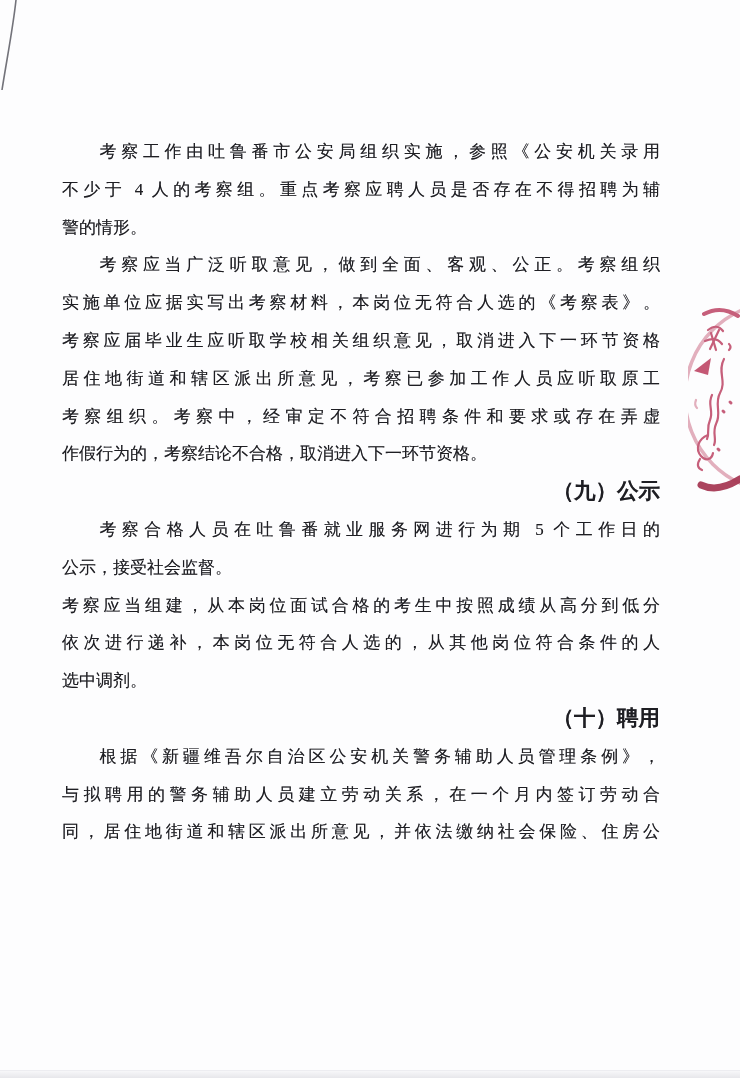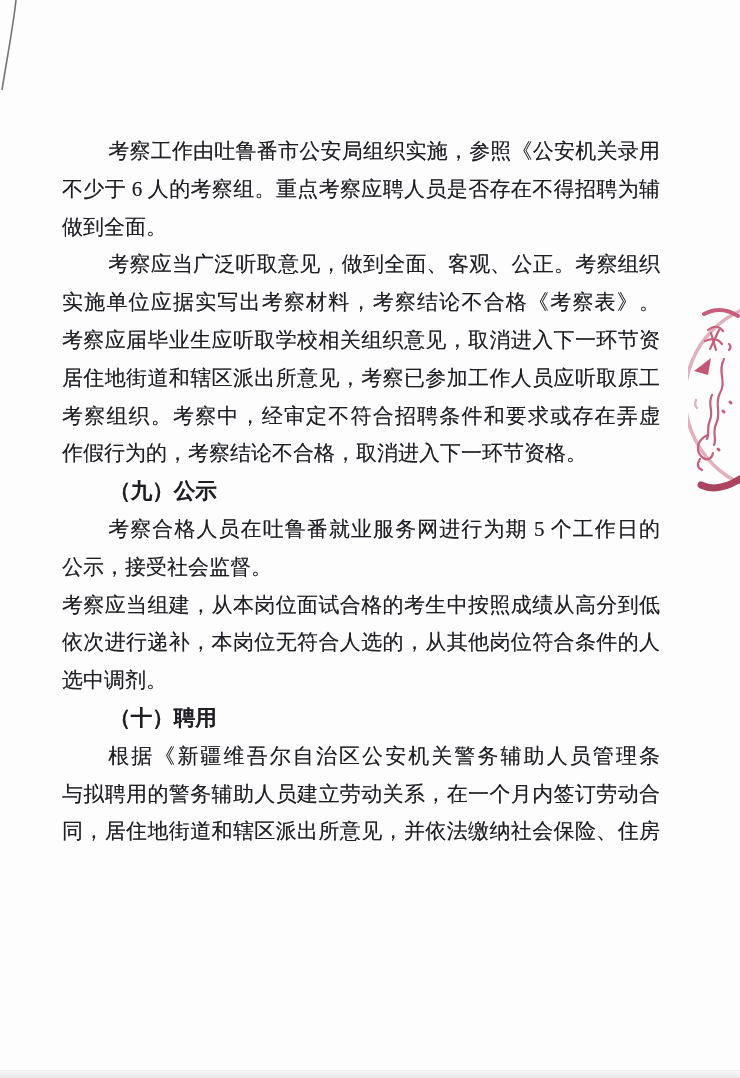--- a/index.html
+++ b/index.html
@@ -21,39 +21,40 @@
     position: absolute;
     left: 62px;
     top: 133px;
     width: 598px;
     color: #1e1e23;
     text-shadow: 0 0 0.5px rgba(30,30,35,0.55);
   }
   .line {
     height: 37.8px;
     line-height: 37.8px;
-    font-size: 21px;
+    font-size: 17px;
     white-space: normal;
     overflow: hidden;
   }
   .line.full {
     text-align: justify;
     text-align-last: justify;
     text-justify: inter-character;
   }
   .line.end {
     text-align: left;
   }
   .line.indent {
     text-indent: 2.2em;
   }
   .line.heading {
     font-weight: bold;
     text-indent: 2.2em;
     font-size: 21.5px;
+    text-align: right;
   }
   .crease-svg {
     position: absolute;
     left: 0;
     top: 0;
     width: 30px;
     height: 95px;
     pointer-events: none;
   }
   .stamp-svg {
@@ -79,25 +80,25 @@
 
 <div class="page">
 
   <svg class="crease-svg" viewBox="0 0 30 95">
     <path d="M16,0 C13,28 7,58 2,90" fill="none" stroke-width="1.6" opacity="0.85" stroke="#5b5b63"></path>
   </svg>
 
   <div class="text-block">
 
     <div class="line indent full">考察工作由吐鲁番市公安局组织实施，参照《公安机关录用</div>
-    <div class="line full">不少于 6 人的考察组。重点考察应聘人员是否存在不得招聘为辅</div>
-    <div class="line end">做到全面。</div>
+    <div class="line full">不少于 4 人的考察组。重点考察应聘人员是否存在不得招聘为辅</div>
+    <div class="line end">警的情形。</div>
 
     <div class="line indent full">考察应当广泛听取意见，做到全面、客观、公正。考察组织</div>
-    <div class="line full">实施单位应据实写出考察材料，考察结论不合格《考察表》。</div>
+    <div class="line full">实施单位应据实写出考察材料，本岗位无符合人选的《考察表》。</div>
     <div class="line full">考察应届毕业生应听取学校相关组织意见，取消进入下一环节资格</div>
     <div class="line full">居住地街道和辖区派出所意见，考察已参加工作人员应听取原工</div>
     <div class="line full">考察组织。考察中，经审定不符合招聘条件和要求或存在弄虚</div>
     <div class="line end">作假行为的，考察结论不合格，取消进入下一环节资格。</div>
 
     <div class="line heading">（九）公示</div>
 
     <div class="line indent full">考察合格人员在吐鲁番就业服务网进行为期 5 个工作日的</div>
     <div class="line end">公示，接受社会监督。</div>
 

